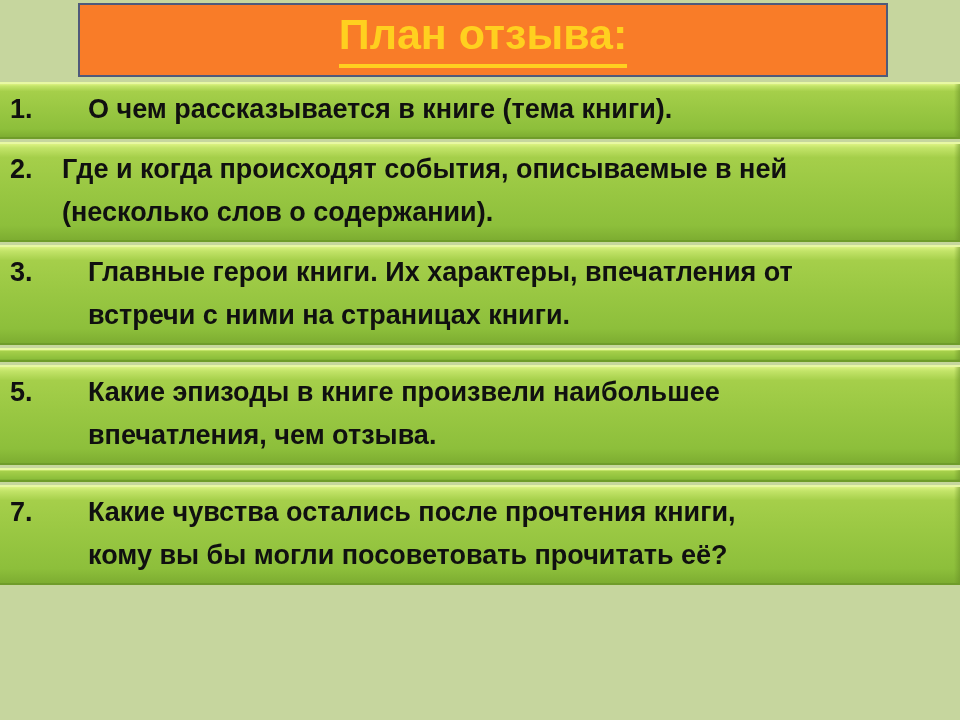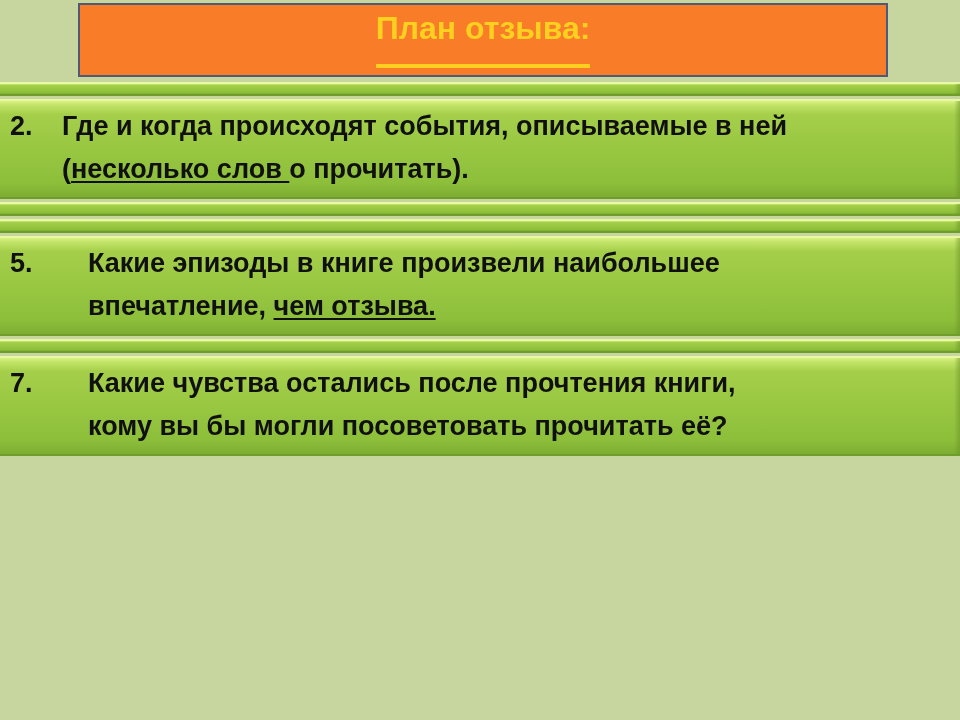--- a/index.html
+++ b/index.html
@@ -29,26 +29,26 @@
     width: 810px;
     height: 74px;
     background: #f97c28;
     border: 2px solid #4f5a7a;
     box-sizing: border-box;
     display: flex;
     align-items: center;
     justify-content: center;
   }
   .title-text {
-    font-size: 32px;
+    font-size: 43px;
     font-weight: bold;
     color: #ffd01f;
     letter-spacing: 0px;
     line-height: 1;
-    padding-bottom: 20px;
+    padding-bottom: 8px;
     border-bottom: 4px solid #ffd01f;
     white-space: nowrap;
   }
 
   
   .list {
     position: absolute;
     left: 0;
     top: 82px;
     width: 960px;
@@ -111,61 +111,63 @@
   .body {
     display: block;
     margin-left: 88px;
     margin-right: 14px;
     white-space: pre-wrap;
   }
   .body.tight {
     margin-left: 62px;
   }
   .u {
-    text-decoration: underline;
     text-underline-offset: 3px;
   }
 </style>
 </head>
 <body>
 
 <div class="slide">
 
   <div class="title-box">
     <div class="title-text">План отзыва:</div>
   </div>
 
   <div class="list">
       <div class="bar">
         <div class="row">
           <span class="num">1.</span>
+          <span class="body"><span>О чем рассказывается в книге (тема книги).</span></span>
         </div>
       </div>
       <div class="bar">
         <div class="row">
           <span class="num">2.</span>
           <span class="body tight"><span>Где и когда происходят события, описываемые в ней
-(</span><span class="u">несколько слов </span><span>о прочитать).</span></span>
+(</span><span class="u">несколько слов </span><span>о содержании).</span></span>
         </div>
       </div>
       <div class="bar">
         <div class="row">
           <span class="num">3.</span>
+          <span class="body"><span>Главные герои книги. Их характеры, впечатления от
+встречи с ними на страницах книги.</span></span>
         </div>
       </div>
       <div class="bar">
         <div class="row">
           <span class="num">4.</span>
         </div>
       </div>
       <div class="bar">
         <div class="row">
           <span class="num">5.</span>
           <span class="body"><span>Какие эпизоды в книге произвели наибольшее
-впечатление, </span><span class="u">чем отзыва.</span></span>
+впечатления, </span><span class="u">чем отзыва.</span></span>
         </div>
       </div>
       <div class="bar">
         <div class="row">
           <span class="num">6.</span>
         </div>
       </div>
       <div class="bar">
         <div class="row">
           <span class="num">7.</span>

